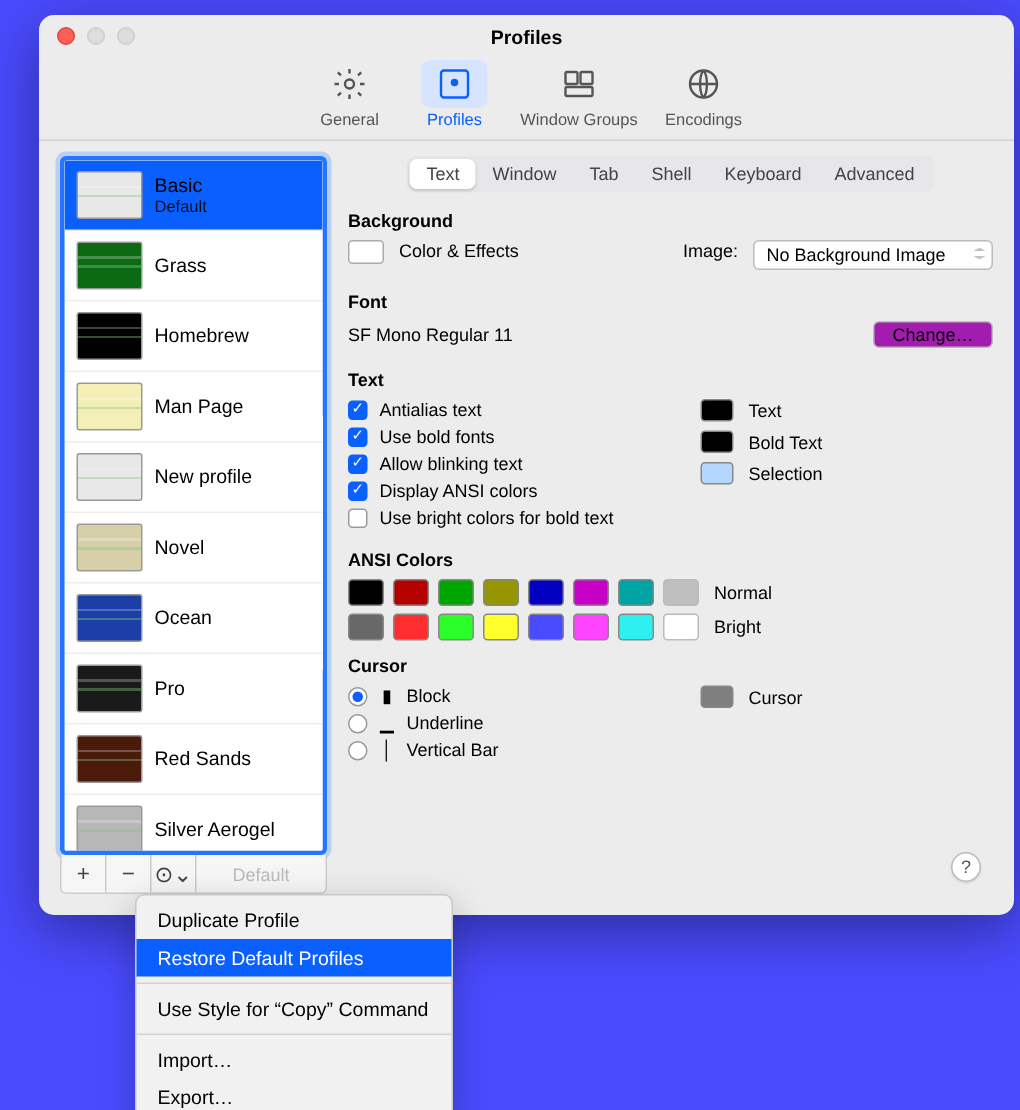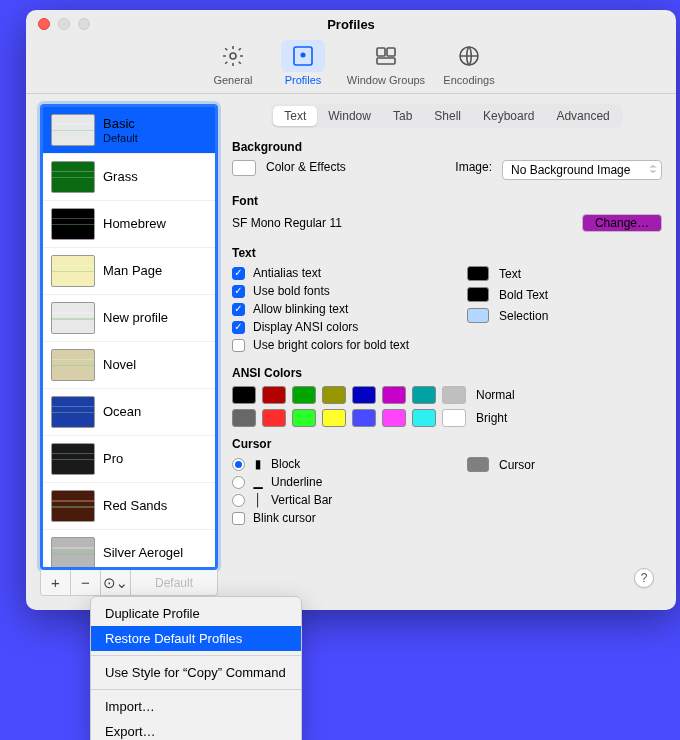--- a/index.html
+++ b/index.html
@@ -458,24 +458,20 @@
           <div class="row">
               <span class="radio"></span>
               <span class="cursor-shape">▁</span>
               <span>Underline</span>
             </div>
           <div class="row">
               <span class="radio"></span>
               <span class="cursor-shape">│</span>
               <span>Vertical Bar</span>
             </div>
-          <div class="row" style="margin-top:4px">
-              <span class="checkbox"></span>
-              <span>Blink cursor</span>
-            </div>
         </div>
         <div class="col">
           <div class="wells">
               <div class="color-well" id="cursor-well" style="background: rgb(127, 127, 127);"></div>
               <span class="well-label">Cursor</span>
             </div>
         </div>
       </div>
 
       <div class="help-btn">?</div>

